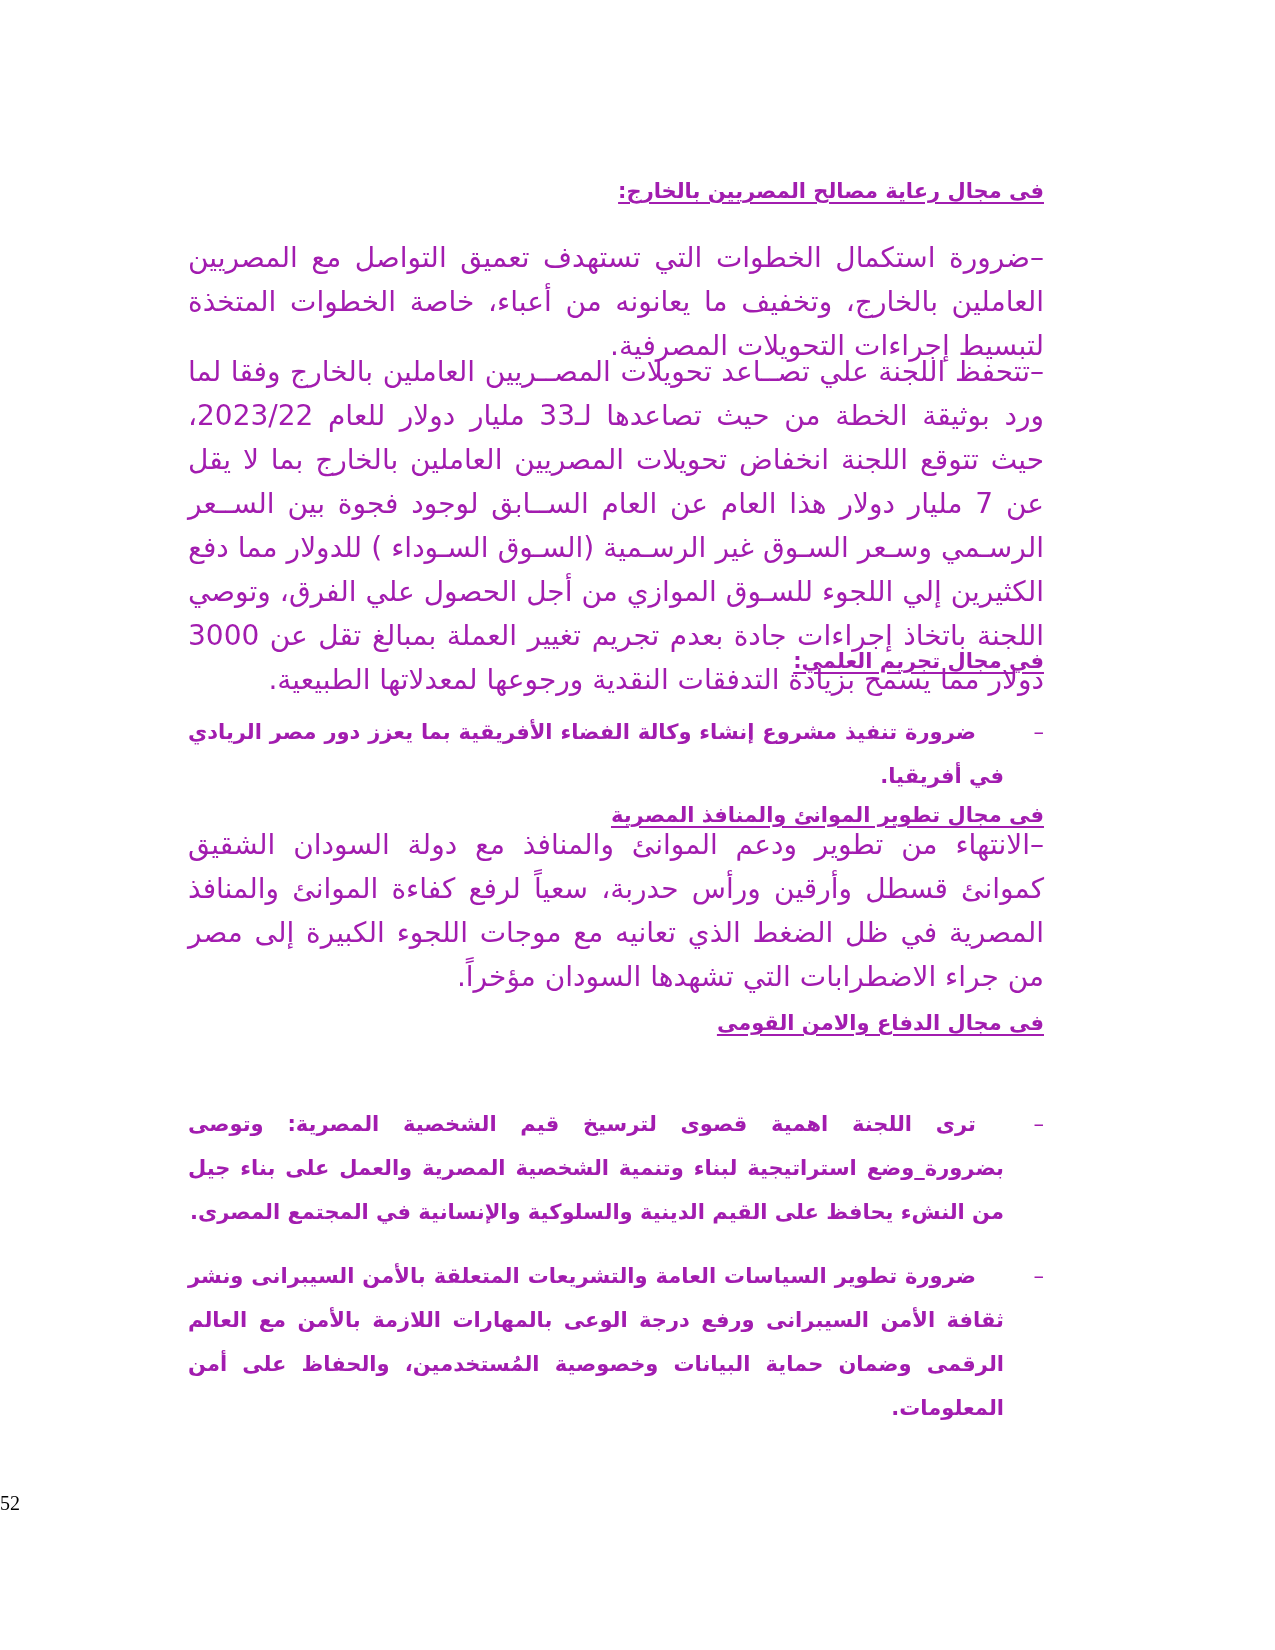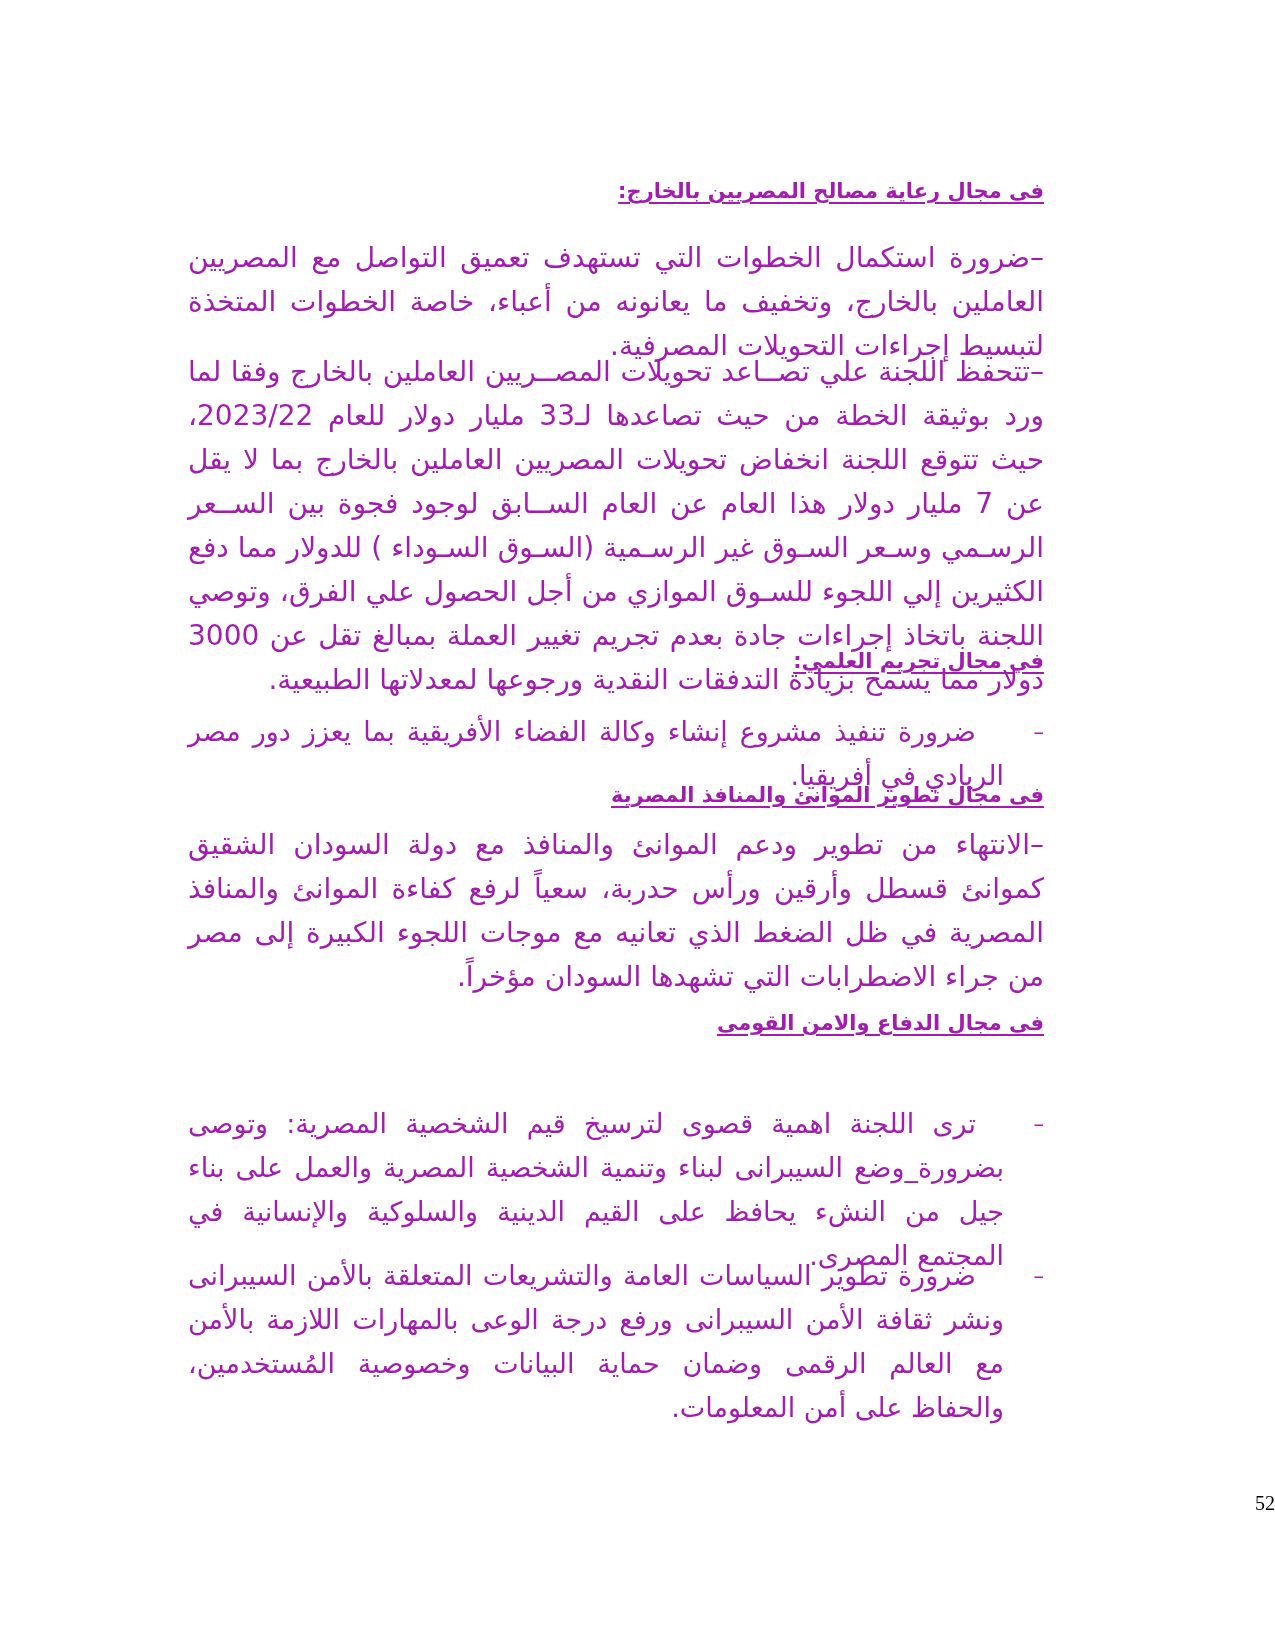--- a/index.html
+++ b/index.html
@@ -38,32 +38,33 @@
     width: 40px;
     flex: 0 0 40px;
     text-align: right;
     font-size: 21px;
     line-height: 44px;
     font-family: "DejaVu Sans", sans-serif;
   }
   .bullet-text {
     flex: 1;
     font-family: "DejaVu Sans", sans-serif;
-    font-size: 27px;
+    font-size: 21px;
     line-height: 44px;
     text-align: justify;
     text-align-last: right;
     text-indent: 0;
+    font-weight: bold;
   }
   .indented { text-indent: 28px; }
   .page-number {
     position: absolute;
-    left: 0; right: 0;
+    left: 0; right: 8px;
     top: 1492px;
-    text-align: right;
+    text-align: left;
     direction: ltr;
     font-family: "Liberation Serif", serif;
     font-size: 20px;
   }
 </style>
 </head>
 <body>
 
 <div class="page">
 
@@ -73,29 +74,29 @@
 
   <div class="block para" style="top:350px;">–تتحفظ اللجنة علي تصــاعد تحويلات المصــريين العاملين بالخارج وفقا لما ورد بوثيقة الخطة من حيث تصاعدها لـ33 مليار دولار للعام 2023/22، حيث تتوقع اللجنة انخفاض تحويلات المصريين العاملين بالخارج بما لا يقل عن 7 مليار دولار هذا العام عن العام الســابق لوجود فجوة بين الســعر الرسـمي وسـعر السـوق غير الرسـمية (السـوق السـوداء ) للدولار مما دفع الكثيرين إلي اللجوء للسـوق الموازي من أجل الحصول علي الفرق، وتوصي اللجنة باتخاذ إجراءات جادة بعدم تجريم تغيير العملة بمبالغ تقل عن 3000 دولار مما يسمح بزيادة التدفقات النقدية ورجوعها لمعدلاتها الطبيعية.</div>
 
   <div class="block heading" style="top:646px;">في مجال تجريم العلمي:</div>
 
   <div class="block bullet-row" style="top:710px;">
     <span class="dash">–</span>
     <span class="bullet-text indented">ضرورة تنفيذ مشروع إنشاء وكالة الفضاء الأفريقية بما يعزز دور مصر الريادي في أفريقيا.</span>
   </div>
 
-  <div class="block heading" style="top:780px;">فى مجال تطوير الموانئ والمنافذ المصرية</div>
+  <div class="block heading" style="top:800px;">فى مجال تطوير الموانئ والمنافذ المصرية</div>
 
   <div class="block para" style="top:823px;">–الانتهاء من تطوير ودعم الموانئ والمنافذ مع دولة السودان الشقيق كموانئ قسطل وأرقين ورأس حدربة، سعياً لرفع كفاءة الموانئ والمنافذ المصرية في ظل الضغط الذي تعانيه مع موجات اللجوء الكبيرة إلى مصر من جراء الاضطرابات التي تشهدها السودان مؤخراً.</div>
 
   <div class="block heading" style="top:1008px;">فى مجال الدفاع والامن القومى</div>
 
   <div class="block bullet-row" style="top:1102px;">
     <span class="dash">–</span>
-    <span class="bullet-text indented">ترى اللجنة اهمية قصوى لترسيخ قيم الشخصية المصرية: وتوصى بضرورة_وضع السيبرانى لبناء وتنمية الشخصية المصرية والعمل على بناء جيل من النشء يحافظ على القيم الدينية والسلوكية والإنسانية في المجتمع المصرى.</span>
+    <span class="bullet-text indented">ترى اللجنة اهمية قصوى لترسيخ قيم الشخصية المصرية: وتوصى بضرورة_وضع استراتيجية لبناء وتنمية الشخصية المصرية والعمل على بناء جيل من النشء يحافظ على القيم الدينية والسلوكية والإنسانية في المجتمع المصرى.</span>
   </div>
 
   <div class="block bullet-row" style="top:1254px;">
     <span class="dash">–</span>
     <span class="bullet-text indented">ضرورة تطوير السياسات العامة والتشريعات المتعلقة بالأمن السيبرانى ونشر ثقافة الأمن السيبرانى ورفع درجة الوعى بالمهارات اللازمة بالأمن مع العالم الرقمى وضمان حماية البيانات وخصوصية المُستخدمين، والحفاظ على أمن المعلومات.</span>
   </div>
 
 
 </div>
 

